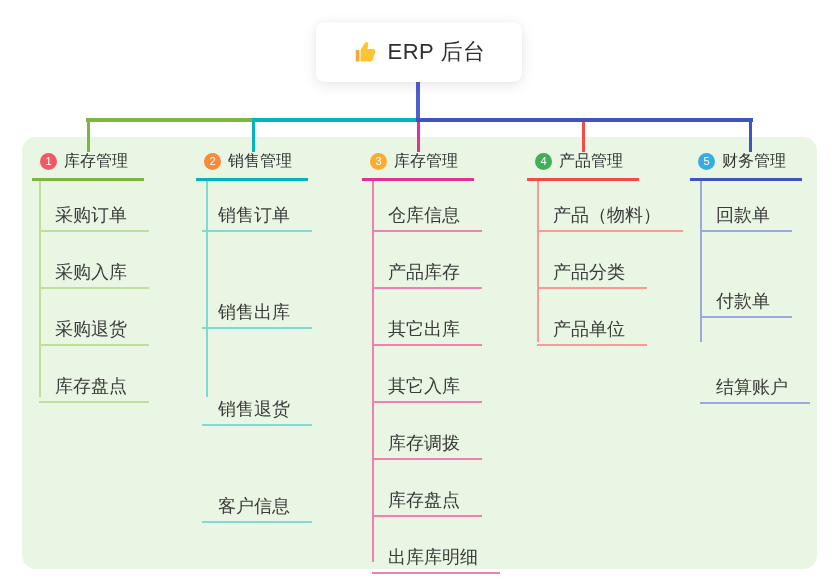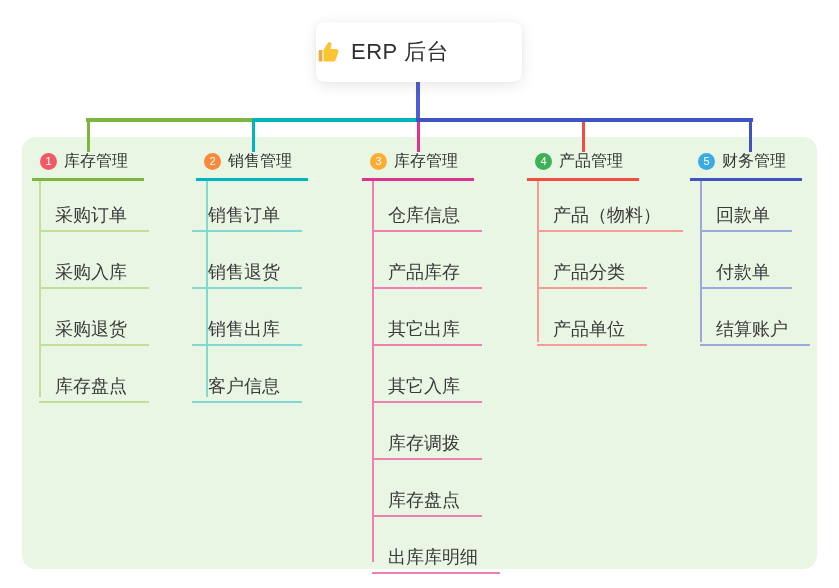--- a/index.html
+++ b/index.html
@@ -7,21 +7,21 @@
     position:relative;width:839px;height:588px;overflow:hidden;background:#fff;
     font-family:"Liberation Sans","DejaVu Sans",sans-serif;
   }
   
   #panel{position:absolute;left:22px;top:137px;width:795px;height:432px;border-radius:14px;}
 
   
   #root-node{
     position:absolute;left:316px;top:22px;width:206px;height:60px;background:#fff;border-radius:8px;
     box-shadow:0 3px 14px rgba(0,0,0,.1),0 0 2px rgba(0,0,0,.05);
-    display:flex;align-items:center;gap:9px;z-index:3;
+    display:flex;align-items:center;justify-content:center;gap:9px;z-index:3;
   }
   #root-node .root-label{font-size:22px;color:#2f2f2f;font-weight:500;letter-spacing:.5px;}
   #root-node svg{display:block;}
 
   #stem{position:absolute;left:416px;top:82px;width:4px;height:38px;background:var(--main);}
 
   
   .branch{position:absolute;left:0;top:0;width:839px;height:588px;pointer-events:none;}
   .bus,.drop,.vline{position:absolute;background:var(--main);}
   .vline{background:var(--light);width:2px;top:181px;}
@@ -47,37 +47,37 @@
   .b1 .bus{left:86px;top:118px;width:168px;height:4px;}
   .b1 .drop{left:87px;top:118px;width:3px;height:34px;}
   .b1 .btitle{left:32px;}
   .b1 .vline{left:39px;height:216px;}
   .b1 .items{left:39px;}
 
   .b2 .bus{left:252px;top:118px;width:166px;height:4px;}
   .b2 .drop{left:252px;top:118px;width:3px;height:34px;}
   .b2 .btitle{left:196px;}
   .b2 .vline{left:206px;height:216px;}
-  .b2 .items{left:192px;}
+  .b2 .items{left:202px;gap:40px;}
 
   .b3 .drop{left:417px;top:122px;width:3px;height:30px;}
   .b3 .btitle{left:362px;}
   .b3 .vline{left:372px;height:381px;}
   .b3 .items{left:372px;}
 
   .b4 .drop{left:582px;top:122px;width:3px;height:30px;}
   .b4 .btitle{left:527px;}
   .b4 .vline{left:537px;height:161px;}
   .b4 .items{left:537px;}
 
   .b5 .bus{left:416px;top:118px;width:337px;height:4px;}
   .b5 .drop{left:749px;top:118px;width:3px;height:34px;}
   .b5 .btitle{left:690px;}
   .b5 .vline{left:700px;height:161px;}
-  .b5 .items{left:700px;}
+  .b5 .items{left:700px;gap:29px;}
 </style>
 </head>
 <body>
 
 <div id="stage">
 
   <div id="panel" style="background:#E9F6E4"></div>
 
   <div id="stem" style="--main: #4D5FD3;"></div>
 
@@ -100,22 +100,22 @@
   <div class="branch b2" style="--main: #00B5BF; --light: #82D9D2; --badge: #F88A3C;">
     <div class="bus"></div>
     <div class="drop"></div>
     <div class="vline"></div>
     <div class="btitle">
       <span class="badge">2</span>
       <span>销售管理</span>
     </div>
     <div class="items">
       <div class="item">销售订单</div>
+      <div class="item">销售出库</div>
       <div class="item">销售退货</div>
-      <div class="item">销售出库</div>
       <div class="item">客户信息</div>
     </div>
   </div>
 
   <div class="branch b3" style="--main: #E0338F; --light: #F07FB2; --badge: #FBAC33;">
     <div class="drop"></div>
     <div class="vline"></div>
     <div class="btitle">
       <span class="badge">3</span>
       <span>库存管理</span>

